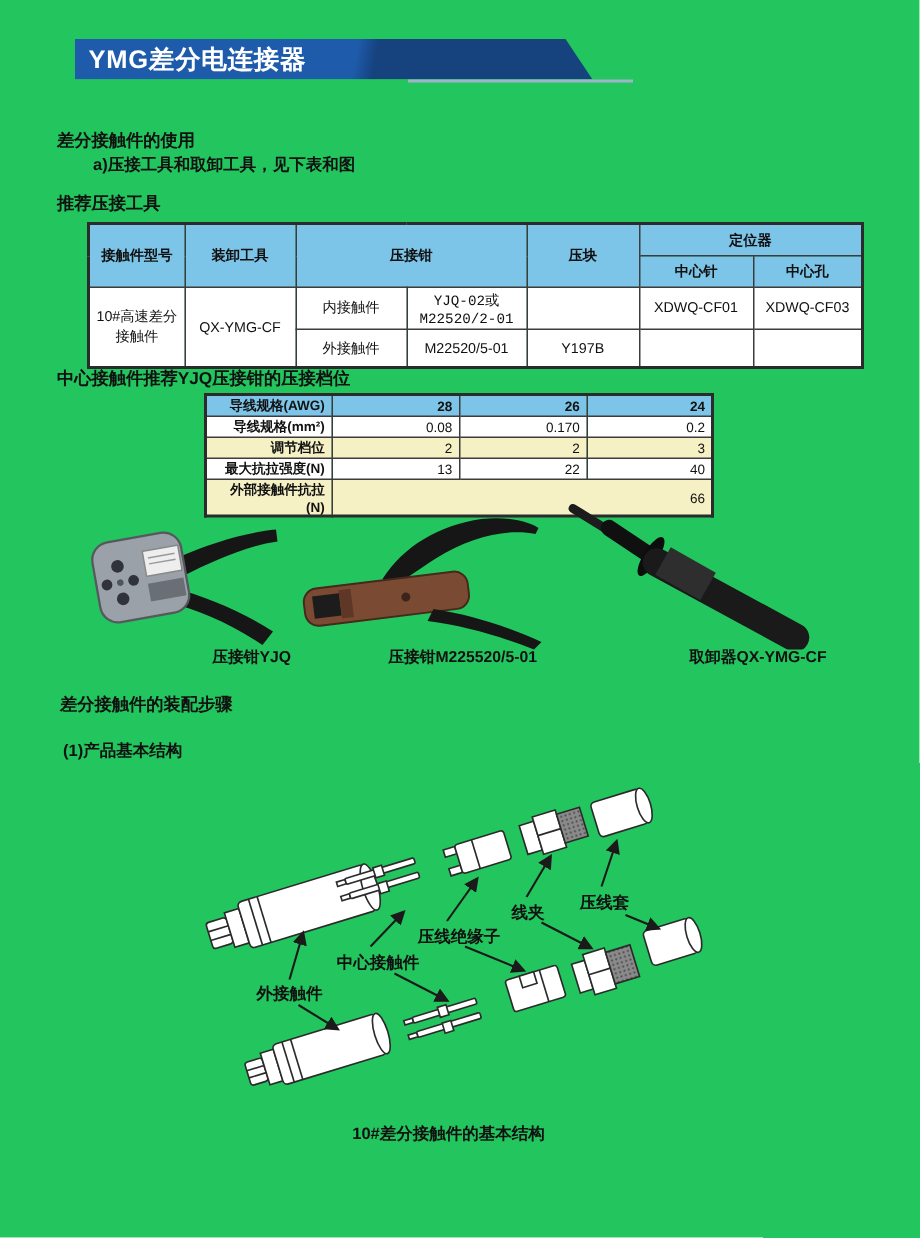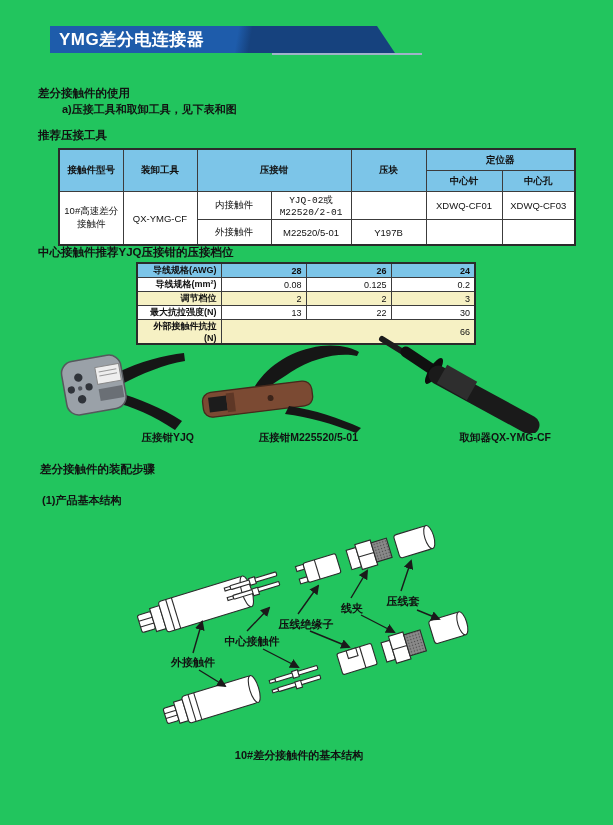--- a/index.html
+++ b/index.html
@@ -112,34 +112,34 @@
     <tbody>
         <tr class="blue">
       <td class="lbl">导线规格(AWG)</td>
       <td>28</td>
       <td>26</td>
       <td>24</td>
     </tr>
     <tr>
       <td class="lbl">导线规格(mm²)</td>
       <td>0.08</td>
-      <td>0.125</td>
+      <td>0.170</td>
       <td>0.2</td>
     </tr>
     <tr class="yellow">
       <td class="lbl">调节档位</td>
       <td>2</td>
       <td>2</td>
       <td>3</td>
     </tr>
     <tr>
       <td class="lbl">最大抗拉强度(N)</td>
       <td>13</td>
       <td>22</td>
-      <td>30</td>
+      <td>40</td>
     </tr>
     <tr class="yellow">
       <td class="lbl">外部接触件抗拉(N)</td>
       <td colspan="3">66</td>
     </tr>
   </tbody>
     </table>
 
   <svg class="tool-img" style="left:58px;top:342px;" width="135" height="92" viewBox="0 0 135 92">
     <path d="M60,30 C82,20 106,13 126,11 L127,19 C106,22 84,32 64,42 Z" fill="#161616"></path>

